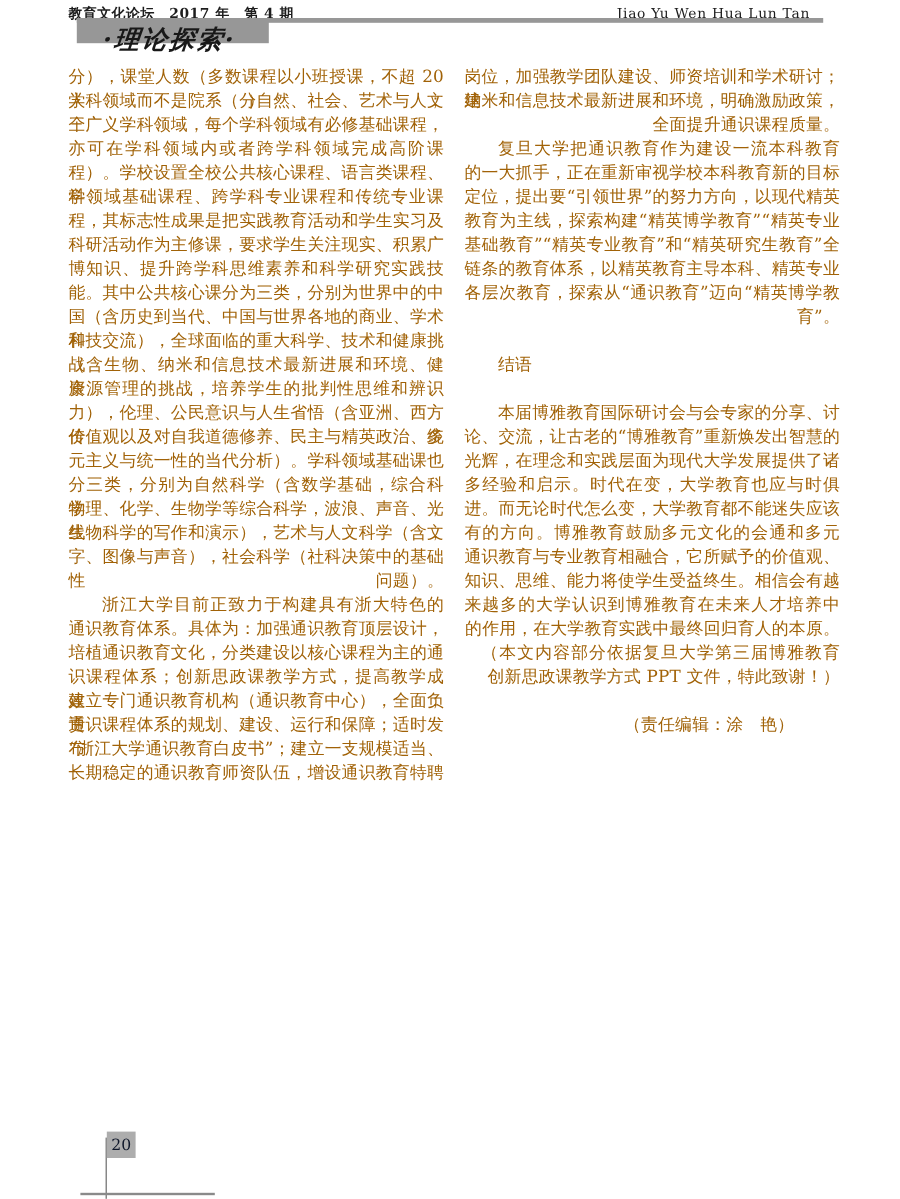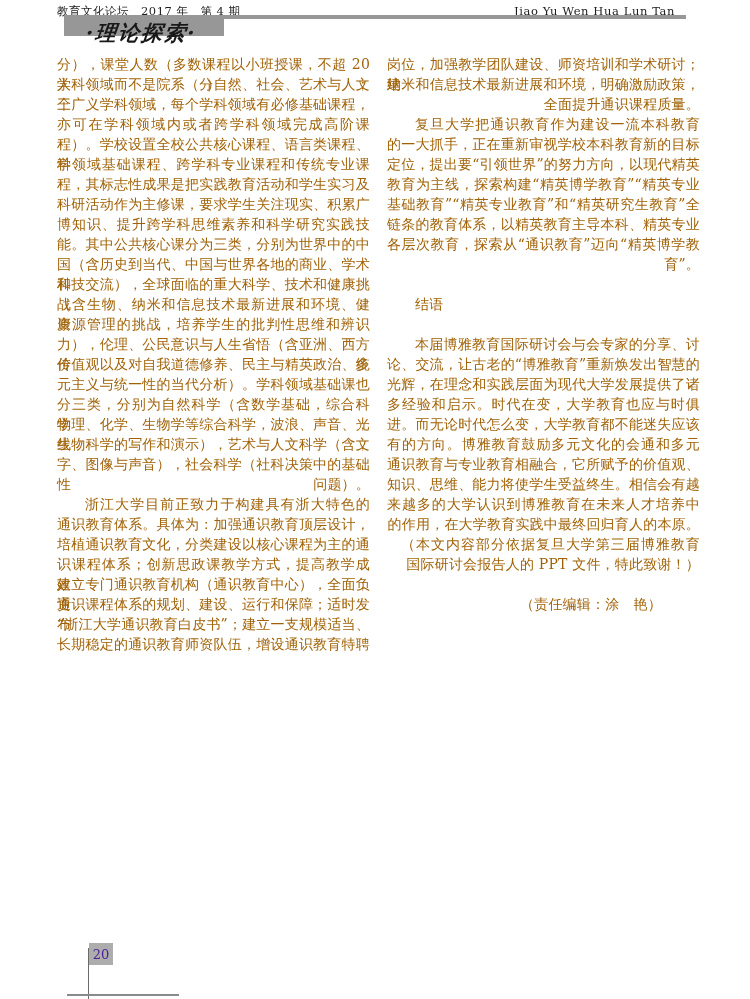--- a/index.html
+++ b/index.html
@@ -8,21 +8,21 @@
     font-family:"DejaVu Serif","Liberation Serif",serif;
   }
   .page{position:relative;width:750px;height:999px;background:#fff;color:#1d1d1d;}
 
   
   .head-row{
     position:absolute;left:57px;top:4px;width:618px;
     display:flex;justify-content:space-between;align-items:flex-start;
     font-size:11.5px;line-height:14px;
   }
-  .journal-title{font-weight:normal;letter-spacing:.5px;}
+  .journal-title{font-weight:bold;letter-spacing:.5px;}
   .journal-pinyin{font-weight:normal;letter-spacing:.6px;}
 
   .band-thin{position:absolute;left:64px;top:15px;width:622px;height:4px;background:#979797;}
   .band-box{position:absolute;left:64px;top:15px;width:160px;height:21px;background:#979797;}
   .section-title{
     position:absolute;left:86px;top:19px;
     font-size:21px;font-weight:bold;font-style:italic;
     transform:skewX(-6deg);letter-spacing:2px;color:#181818;
   }
 
@@ -41,21 +41,21 @@
   .line.end{text-align:right;}
   .line.heading{text-align:left;}
   .line.editor{text-align:right;padding-right:38px;box-sizing:border-box;}
   .line.blank{height:20px;}
 
   
   .v-line{position:absolute;left:88px;top:948px;width:1px;height:51px;background:#6a6a6a;}
   .h-line{position:absolute;left:67px;top:994px;width:112px;height:2px;background:#8a8a8a;}
   .page-num{
     position:absolute;left:89px;top:943px;width:24px;height:22px;
-    background:#adadad;color:#4c1d95;font-size:13px;
+    background:#adadad;color:#0f172a;font-size:13px;
     display:flex;align-items:center;justify-content:center;
   }
 </style>
 </head>
 <body>
 
 <div class="page">
 
   <div class="head-row">
     <span class="journal-title">教育文化论坛　2017 年　第 4 期</span>
@@ -117,21 +117,21 @@
       <div class="line justify">论、交流，让古老的“博雅教育”重新焕发出智慧的</div>
       <div class="line justify">光辉，在理念和实践层面为现代大学发展提供了诸</div>
       <div class="line justify">多经验和启示。时代在变，大学教育也应与时俱</div>
       <div class="line justify">进。而无论时代怎么变，大学教育都不能迷失应该</div>
       <div class="line justify">有的方向。博雅教育鼓励多元文化的会通和多元</div>
       <div class="line justify">通识教育与专业教育相融合，它所赋予的价值观、</div>
       <div class="line justify">知识、思维、能力将使学生受益终生。相信会有越</div>
       <div class="line justify">来越多的大学认识到博雅教育在未来人才培养中</div>
       <div class="line end">的作用，在大学教育实践中最终回归育人的本原。</div>
       <div class="line justify" style="text-indent: 1em;">（本文内容部分依据复旦大学第三届博雅教育</div>
-      <div class="line end">国际研讨会报告人的 PPT 文件，特此致谢！）</div>
+      <div class="line end">创新思政课教学方式 PPT 文件，特此致谢！）</div>
       <div class="line blank"></div>
       <div class="line editor">（责任编辑：涂　艳）</div>
     </div>
 
   <div class="v-line"></div>
   <div class="h-line"></div>
   <div class="page-num">20</div>
 
 </div>
 

